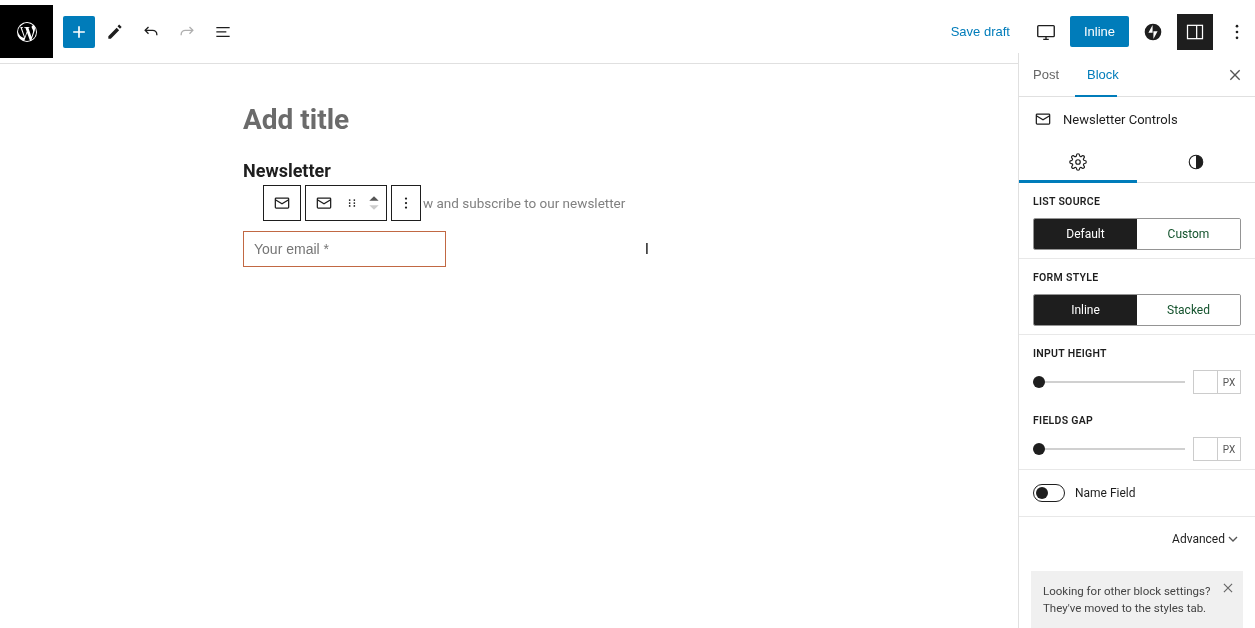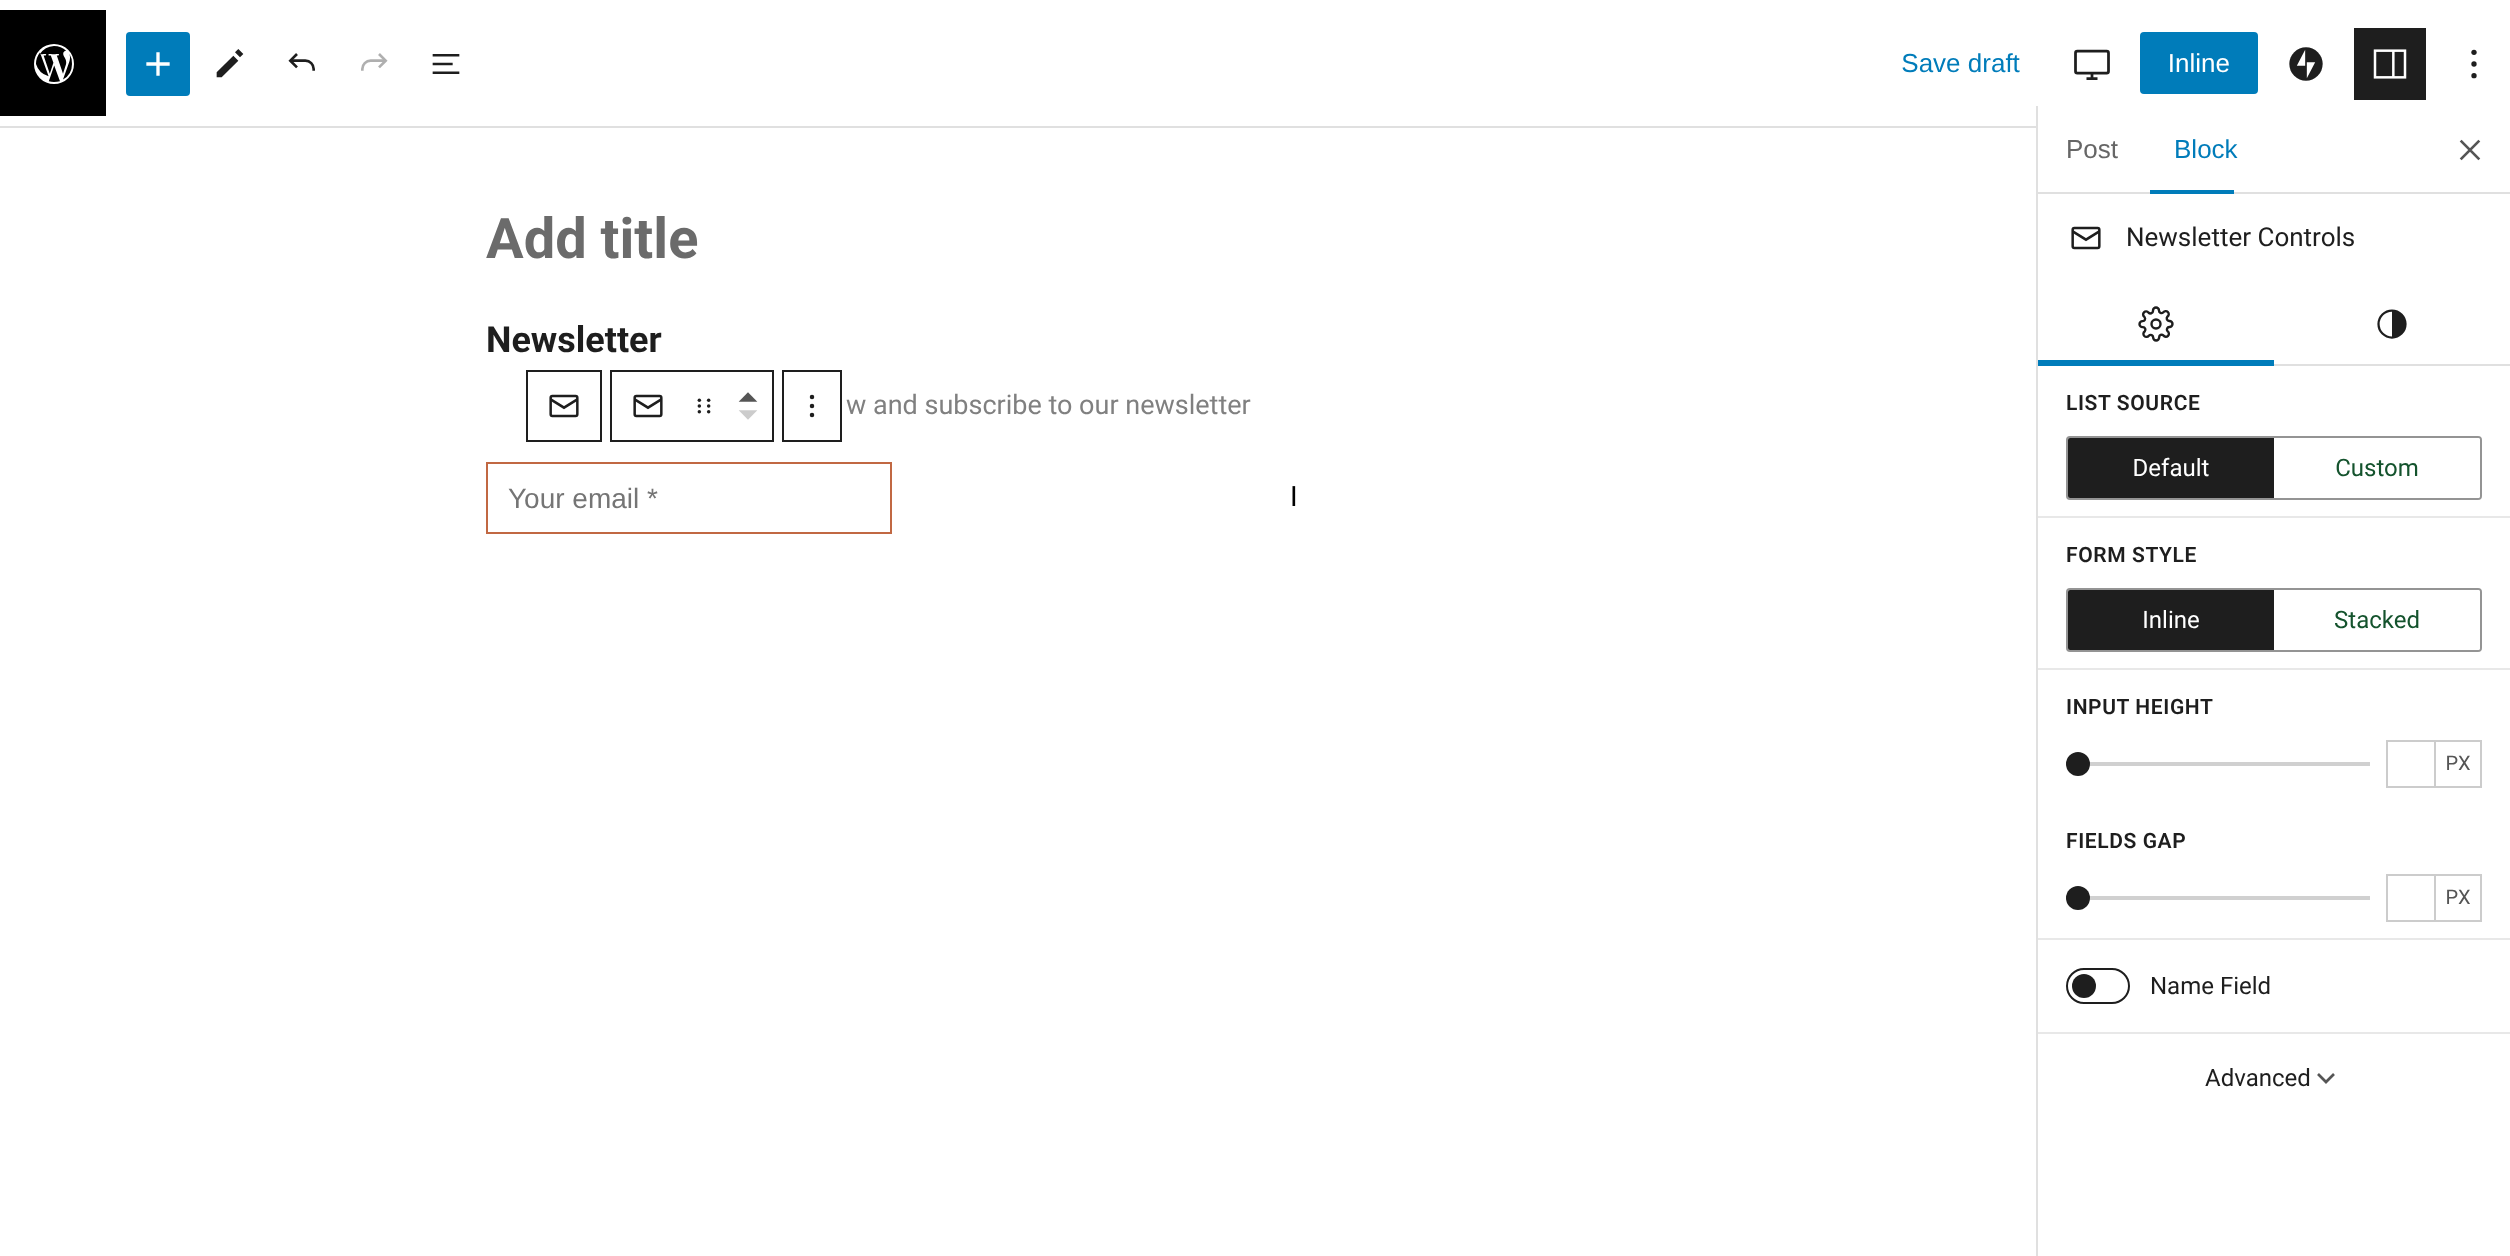--- a/index.html
+++ b/index.html
@@ -118,21 +118,21 @@
   .slider-track { flex:1; height:2px; background:#d0d0d0; position:relative;}
   .slider-knob { position:absolute; left:0; top:-5px; width:12px; height:12px; background:#1e1e1e; border-radius:50%;}
   .unit-box { width:48px; height:24px; border:1px solid #ccc; display:flex; align-items:center; font-size:10px; color:#555;}
   .unit-box .val { flex:1; text-align:center; border-right:1px solid #ccc; height:100%; line-height:22px;}
   .unit-box .unit { flex:0 0 22px; text-align:center;}
   
   .sb-toggle-row { display:flex; align-items:center; gap:10px; padding:14px 14px; border-bottom:1px solid #e8e8e8;}
   .switch { width:32px; height:18px; border:1px solid #1e1e1e; border-radius:9px; position:relative; background:#fff;}
   .switch-knob { position:absolute; left:2px; top:2px; width:12px; height:12px; background:#1e1e1e; border-radius:50%;}
   
-  .sb-adv { display:flex; justify-content:center; align-items:center; padding:14px 14px; cursor:pointer;}
+  .sb-adv { display:flex; justify-content:flex-end; align-items:center; padding:14px 14px; cursor:pointer;}
   
   .sb-notice { margin:10px 12px; background:#f0f0f0; padding:12px; font-size:11.5px; color:#444; line-height:1.5; position:relative;}
   .sb-notice .x { position:absolute; right:8px; top:10px; cursor:pointer; color:#666; font-size:14px;}
 
   svg { display:block;}
 </style>
 </head>
 <body>
 
 <div class="topbar">
@@ -350,13 +350,22 @@
     <span>Name Field</span>
   </div>
 
   <div class="sb-adv">
     <span>Advanced</span>
     <svg width="16" height="16" viewBox="0 0 24 24" fill="none" stroke="#555" stroke-width="2">
         <path d="M6 9l6 6 6-6"></path>
       </svg>
   </div>
 
+  <div class="sb-notice">
+    <span>Looking for other block settings?</span><br>
+    <span>They've moved to the styles tab.</span>
+    <span class="x">
+      <svg width="14" height="14" viewBox="0 0 24 24" stroke="#666" stroke-width="2">
+          <path d="M5 5l14 14M19 5L5 19"></path>
+        </svg>
+    </span>
+  </div>
 </div>
 
 </body></html>

